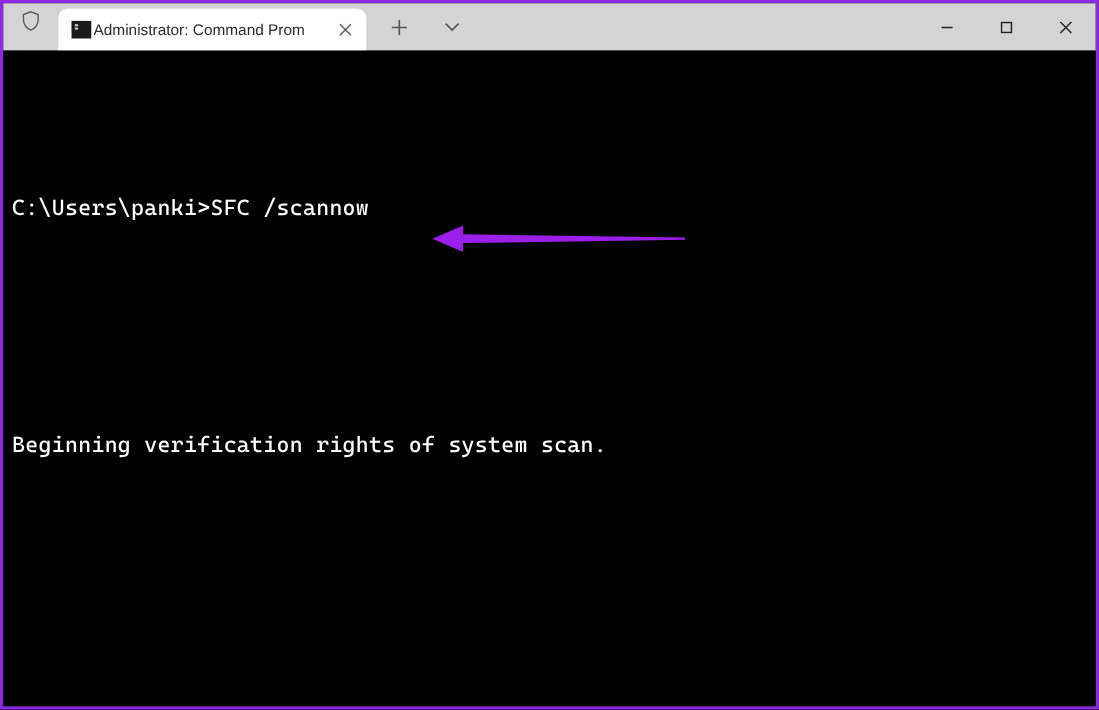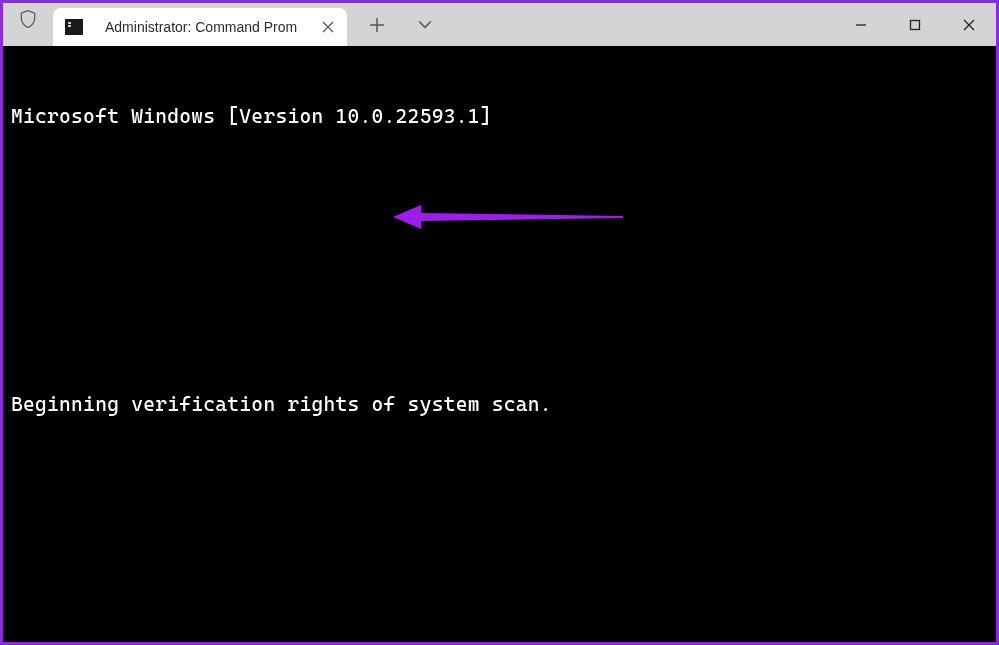--- a/index.html
+++ b/index.html
@@ -50,21 +50,21 @@
     }
     .tab {
       background: #fff;
       height: 38px;
       padding: 0 10px 0 12px;
       display: flex;
       align-items: center;
       border-top-left-radius: 8px;
       border-top-right-radius: 8px;
       min-width: 280px;
-      gap: 22px;
+      gap: 2px;
       position: relative;
     }
     .tab-icon {
       width: 18px;
       height: 16px;
       background: #1a1a1a;
       position: relative;
       flex-shrink: 0;
     }
     .tab-icon::before {
@@ -207,22 +207,22 @@
       <div class="wc-btn">
         <svg viewBox="0 0 12 12">
             <line x1="1" y1="1" x2="11" y2="11"></line>
             <line x1="11" y1="1" x2="1" y2="11"></line>
           </svg>
       </div>
     </div>
   </div>
 
   <div class="terminal">
-    <div class="terminal-line">Microsoft Windows [Version 10.0.22593.1]</div>
     <div class="terminal-line"></div>
+    <div class="terminal-line">C:\Users\panki&gt;SFC /scannow</div>
     <div class="terminal-line"></div>
     <div class="terminal-line"></div>
     <div class="terminal-line">Beginning verification rights of system scan.</div>
     
     
     
     
     
 
     <div class="arrow-annotation">

